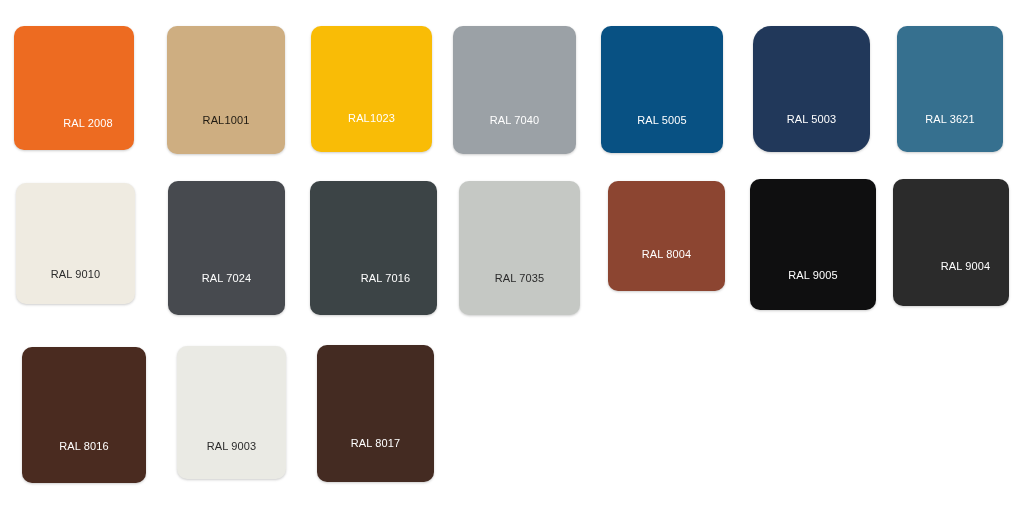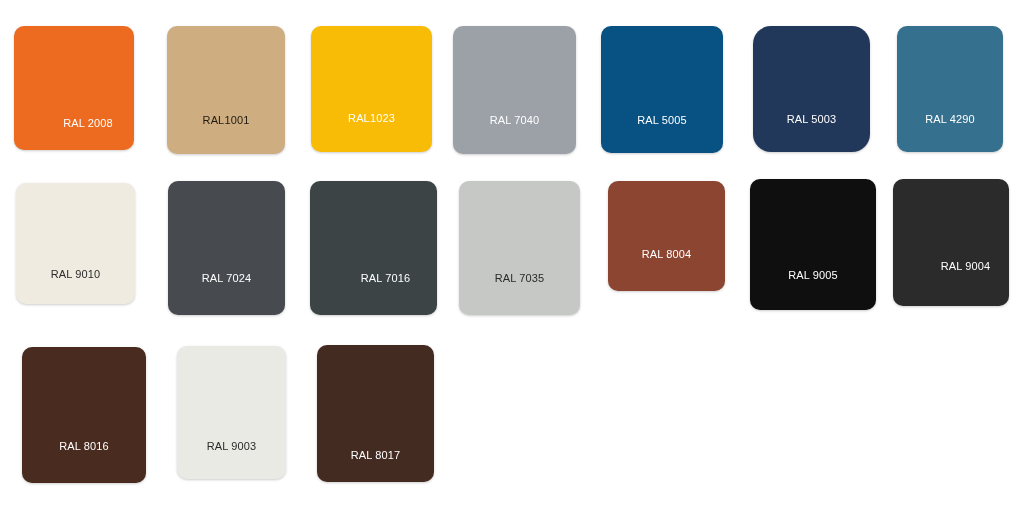--- a/index.html
+++ b/index.html
@@ -56,21 +56,21 @@
     <div class="swatch" style="left: 453px; top: 26px; width: 123px; height: 128px; background: rgb(155, 161, 166);">
       <div class="swatch-label" style="color: rgb(255, 255, 255); margin-bottom: 27px;">RAL 7040</div>
     </div>
     <div class="swatch" style="left: 601px; top: 26px; width: 122px; height: 127px; background: rgb(8, 81, 131);">
       <div class="swatch-label" style="color: rgb(255, 255, 255); margin-bottom: 26px;">RAL 5005</div>
     </div>
     <div class="swatch" style="left: 753px; top: 26px; width: 117px; height: 126px; background: rgb(33, 56, 90); border-radius: 18px;">
       <div class="swatch-label" style="color: rgb(255, 255, 255); margin-bottom: 26px;">RAL 5003</div>
     </div>
     <div class="swatch" style="left: 897px; top: 26px; width: 106px; height: 126px; background: rgb(54, 112, 143);">
-      <div class="swatch-label" style="color: rgb(255, 255, 255); margin-bottom: 26px;">RAL 4290</div>
+      <div class="swatch-label" style="color: rgb(255, 255, 255); margin-bottom: 26px;">RAL 3621</div>
     </div>
     <div class="swatch" style="left: 16px; top: 183px; width: 119px; height: 121px; background: rgb(239, 235, 225);">
       <div class="swatch-label" style="color: rgb(42, 42, 42); margin-bottom: 23px;">RAL 9010</div>
     </div>
     <div class="swatch" style="left: 168px; top: 181px; width: 117px; height: 134px; background: rgb(71, 74, 79);">
       <div class="swatch-label" style="color: rgb(255, 255, 255); margin-bottom: 30px;">RAL 7024</div>
     </div>
     <div class="swatch" style="left: 310px; top: 181px; width: 127px; height: 134px; background: rgb(60, 68, 70); padding-left: 24px;">
       <div class="swatch-label" style="color: rgb(255, 255, 255); margin-bottom: 30px;">RAL 7016</div>
     </div>
@@ -86,15 +86,15 @@
     <div class="swatch" style="left: 893px; top: 179px; width: 116px; height: 127px; background: rgb(43, 43, 43);">
       <div class="swatch-label" style="color: rgb(255, 255, 255); margin-bottom: 33px; padding-left: 29px;">RAL 9004</div>
     </div>
     <div class="swatch" style="left: 22px; top: 347px; width: 124px; height: 136px; background: rgb(74, 43, 32);">
       <div class="swatch-label" style="color: rgb(255, 255, 255); margin-bottom: 30px;">RAL 8016</div>
     </div>
     <div class="swatch" style="left: 177px; top: 346px; width: 109px; height: 133px; background: rgb(234, 234, 228);">
       <div class="swatch-label" style="color: rgb(42, 42, 42); margin-bottom: 26px;">RAL 9003</div>
     </div>
     <div class="swatch" style="left: 317px; top: 345px; width: 117px; height: 137px; background: rgb(68, 43, 34);">
-      <div class="swatch-label" style="color: rgb(255, 255, 255); margin-bottom: 20px;">RAL 8017</div>
+      <div class="swatch-label" style="color: rgb(255, 255, 255); margin-bottom: 32px;">RAL 8017</div>
     </div>
   </div>
 
 </body></html>

